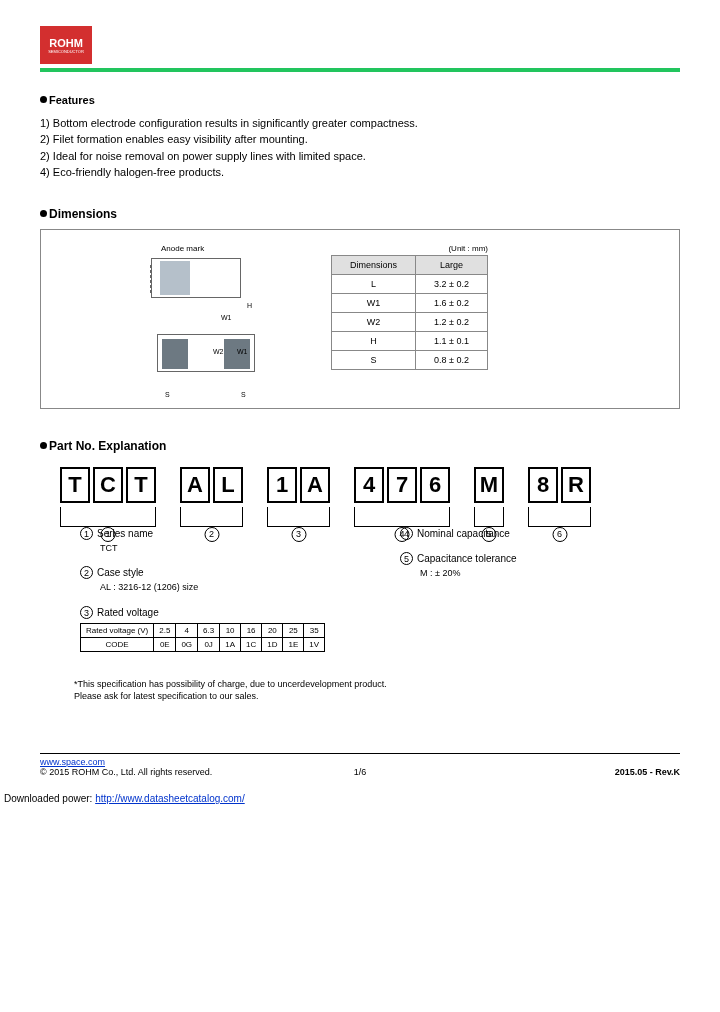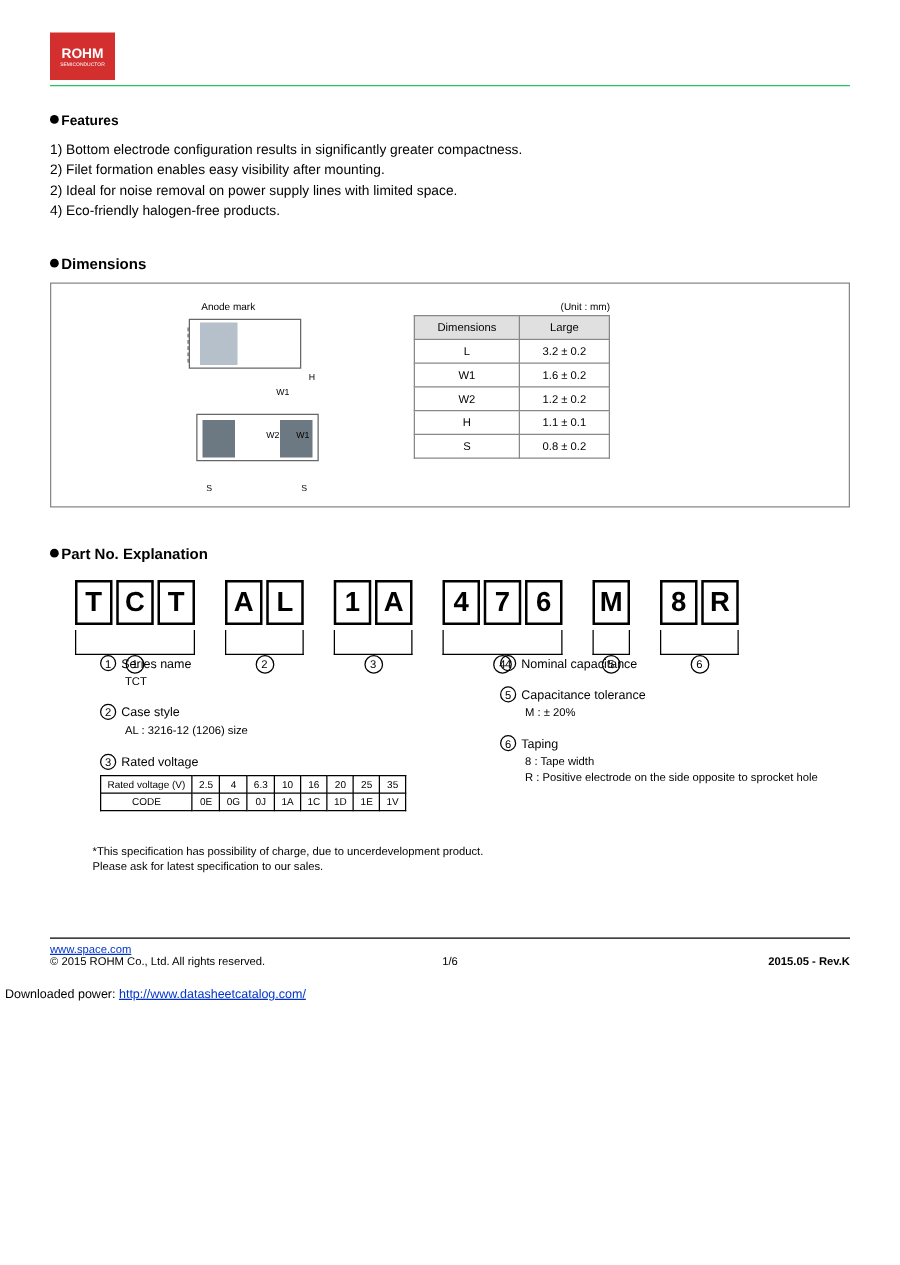--- a/index.html
+++ b/index.html
@@ -1,18 +1,18 @@
 <!DOCTYPE html>
 <html><head>
 <meta charset="utf-8">
 <style>
   * { box-sizing: border-box; margin: 0; padding: 0; }
   body { font-family: Arial, sans-serif; background: #fff; width: 720px; font-size: 11px; color: #000; }
   .page { padding: 20px 40px 10px 40px; }
-  .header { display: flex; align-items: flex-start; border-bottom: 1px solid #22c55e; padding-bottom: 4px; margin-bottom: 18px; }
+  .header { display: flex; align-items: flex-start; border-bottom: 4px solid #22c55e; padding-bottom: 4px; margin-bottom: 18px; }
   .logo { width: 52px; height: 38px; background: #d32f2f; color: #fff; display: flex; flex-direction: column; align-items: center; justify-content: center; font-size: 11px; font-weight: bold; margin-right: 14px; margin-top: 6px; }
   .logo-sub { font-size: 4px; font-weight: normal; }
   .titles { flex: 1; }
   .title-main { font-size: 19px; color: #2b2f33; }
   .title-sub { font-size: 19px; color: #2b2f33; }
   .series-line { display: flex; justify-content: space-between; font-size: 12px; font-weight: bold; margin-top: 2px; }
   .ds-label { font-weight: normal; font-size: 13px; }
   .section-head { font-size: 12px; font-weight: bold; margin-top: 20px; margin-bottom: 6px; }
   .bullet { display: inline-block; width: 7px; height: 7px; background: #000; border-radius: 50%; vertical-align: 1px; margin-right: 2px; }
   .features { margin-bottom: 26px; }
@@ -215,22 +215,20 @@
                   <td>1E</td>
                   <td>1V</td>
                 </tr>
           </tbody>
             </table>
         </div>
       </div>
       <div class="expl-col">
         <div class="expl-item"><span class="circ">4</span><span class="expl-label">Nominal capacitance</span></div>
         <div class="expl-item"><span class="circ">5</span><span class="expl-label">Capacitance tolerance</span><div class="expl-body">M : ± 20%</div></div>
-        <div class="expl-item"><span class="circ">6</span><span class="expl-label">Taping</span><div class="expl-body" style="white-space:pre-line">8 : Tape width
-R : Positive electrode on the side opposite to sprocket hole</div></div>
       </div>
     </div>
 
     <div class="note" style="white-space:pre-line">*This specification has possibility of charge, due to uncerdevelopment product.
  Please ask for latest specification to our sales.</div>
   </div>
 
   <div class="footer-wrap">
     <div class="footer">
       <div class="footer-left">

